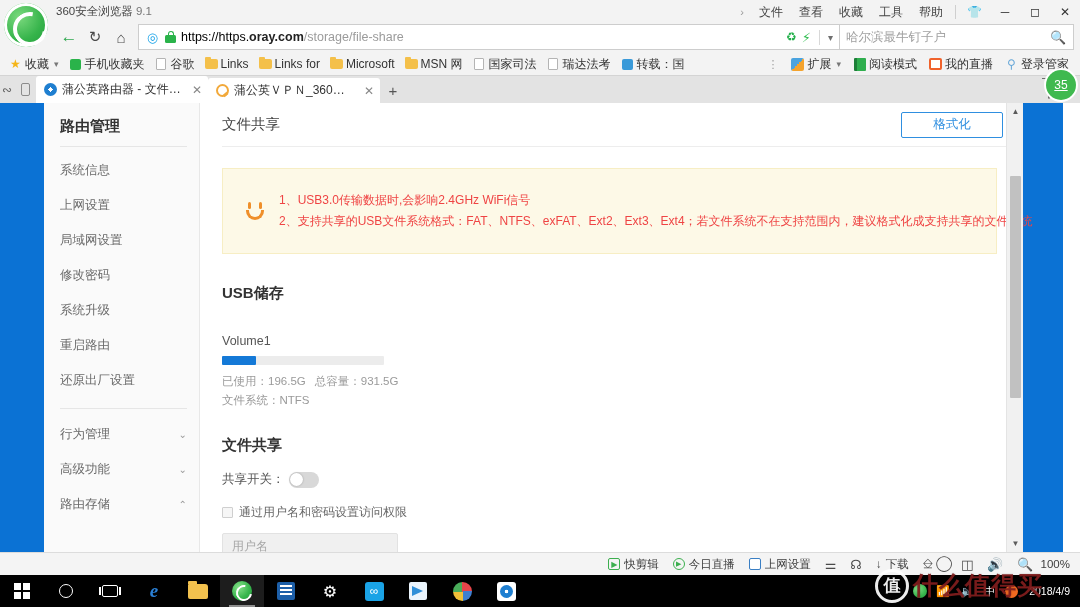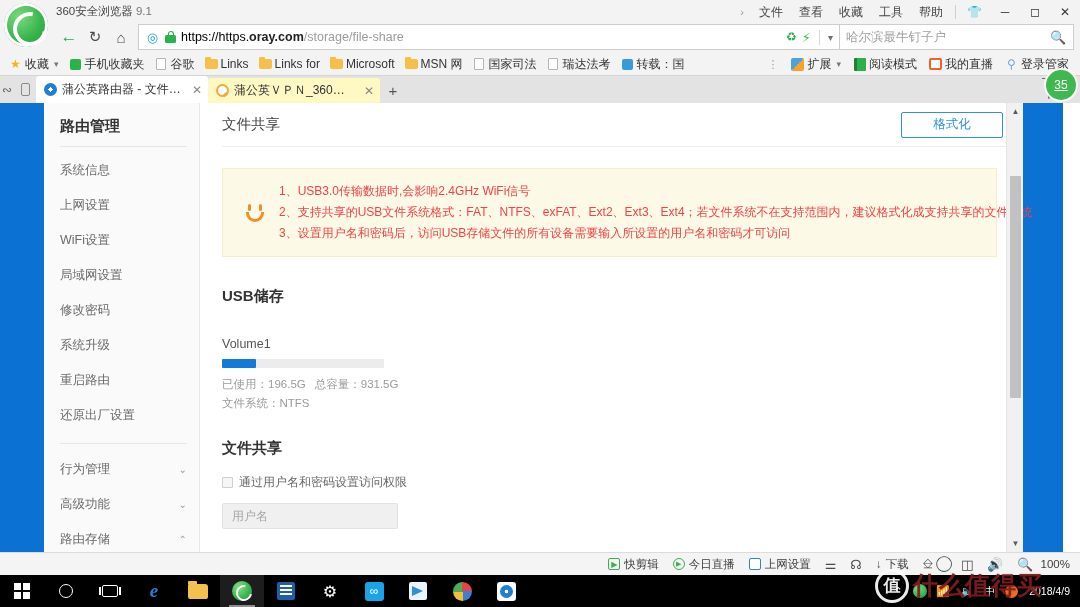--- a/index.html
+++ b/index.html
@@ -124,21 +124,21 @@
   }
   .tab-lead { width: 14px; display:flex;align-items:center;justify-content:center; color:#666; font-size:12px; height:27px;}
   .tab-lead2 { width: 22px; display:flex;align-items:center;justify-content:center; height:27px;}
   .phone-ico { width:9px;height:13px;border:1.3px solid #8b8b8b;border-radius:2px;}
   .tab {
     height: 25px; display: flex; align-items: center; gap: 5px;
     padding: 0 6px 0 8px; font-size: 12px; color: #333;
     border-radius: 3px 3px 0 0; max-width: 172px; position: relative;
   }
   .tab.active { background: #ffffff; height: 27px; }
-  .tab.inactive { background: #fef9c3; }
+  .tab.inactive { background: #ffffff; }
   .tab .favicon { width: 13px; height: 13px; border-radius: 50%; flex:0 0 auto;}
   .fav-blue { background: radial-gradient(circle at 50% 50%, #fff 0 22%, #1f7fd0 24% 100%); }
   .fav-360 { background: #ffffff; border: 2px solid #f2a93b; position: relative; }
   .fav-360::after{content:"";position:absolute;right:-1px;bottom:-1px;width:5px;height:3px;background:#f2a93b;transform:rotate(-40deg);}
   .tab .label { overflow: hidden; text-overflow: ellipsis; white-space: nowrap; }
   .tab .x { margin-left: auto; color: #888; font-size: 12px; padding-left: 6px; }
   .newtab { width: 26px; height: 25px; display:flex;align-items:center;justify-content:center; color:#555; font-size:15px;}
   .tab-right { margin-left:auto; display:flex;align-items:center;gap:10px;padding-right:8px;height:27px;}
   .restore-ico{width:13px;height:12px;border:1.4px solid #6d6d6d;border-radius:2px;position:relative;}
   .restore-ico::after{content:"";position:absolute;right:-3px;top:-3px;width:9px;height:8px;border:1.4px solid #6d6d6d;border-left:none;border-bottom:none;}
@@ -484,23 +484,20 @@
         <div class="side-title">路由管理</div>
         <div class="side-div"></div>
 
         <div class="side-item">
           <span>系统信息</span>
         </div>
         <div class="side-item">
           <span>上网设置</span>
         </div>
         <div class="side-item">
-          <span>WiFi设置</span>
-        </div>
-        <div class="side-item">
           <span>局域网设置</span>
         </div>
         <div class="side-item">
           <span>修改密码</span>
         </div>
         <div class="side-item">
           <span>系统升级</span>
         </div>
         <div class="side-item">
           <span>重启路由</span>
@@ -534,36 +531,41 @@
 
         <div class="notice">
           <div class="smiley">
             <span class="eye l"></span>
               <span class="eye r"></span>
               <span class="mouth"></span>
           </div>
           <ol>
             <li>1、USB3.0传输数据时,会影响2.4GHz WiFi信号</li>
             <li>2、支持共享的USB文件系统格式：FAT、NTFS、exFAT、Ext2、Ext3、Ext4；若文件系统不在支持范围内，建议格式化成支持共享的文件系统</li>
-            <li>3、设置用户名和密码后，访问USB存储文件的所有设备需要输入所设置的用户名和密码才可访问</li>
           </ol>
         </div>
 
         <div class="usb-sec">
           <div class="sec-title">USB储存</div>
           <div class="vol-name">Volume1</div>
           <div class="bar-track">
             <div class="bar-fill" id="bar-fill" style="width: 21%; background: rgb(20, 121, 215);"></div>
           </div>
           <div class="usb-line"><span>已使用：</span><span>196.5G</span><span class="gap"></span><span>总容量：</span><span>931.5G</span></div>
           <div class="usb-line" style="margin-top:4px;"><span>文件系统：</span><span>NTFS</span></div>
         </div>
 
         <div class="share-sec">
           <div class="sec-title">文件共享</div>
+          <div class="switch-row">
+            <span class="switch-label">共享开关：</span>
+            <span class="toggle">
+                <span class="knob"></span>
+              </span>
+          </div>
           <div class="check-row">
             <span class="cbox"></span>
             <span class="check-label">通过用户名和密码设置访问权限</span>
           </div>
           <div class="field">
             <span>用户名</span>
           </div>
 
         </div>
       </div>

